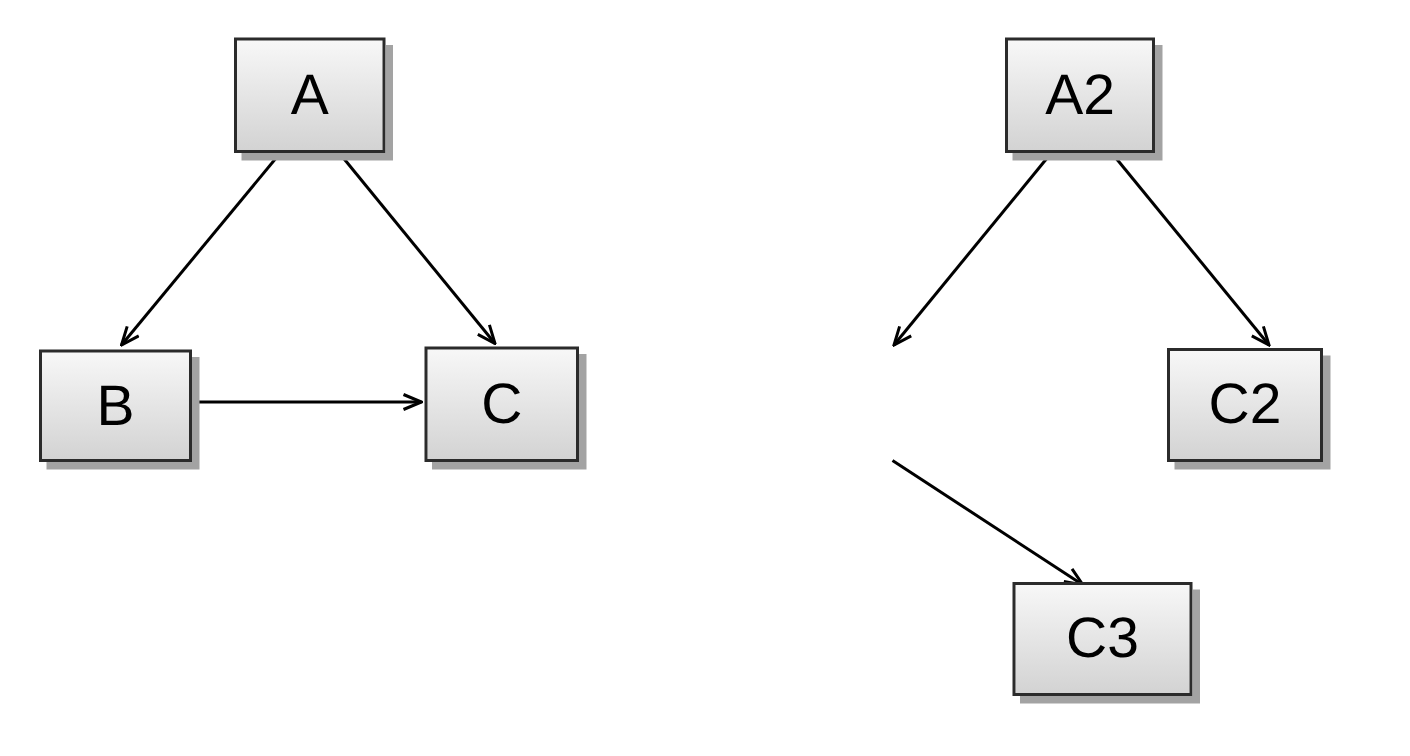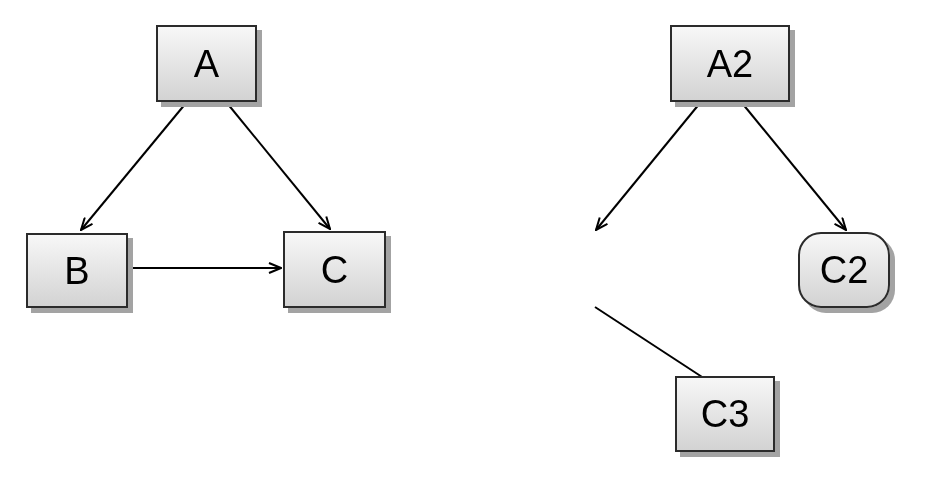--- a/index.html
+++ b/index.html
@@ -50,16 +50,16 @@
       <line x1="186" y1="103" x2="81" y2="230" stroke="#000000" stroke-width="2" marker-end="url(#arrow-v)"></line>
       <line x1="227" y1="103" x2="330" y2="229" stroke="#000000" stroke-width="2" marker-end="url(#arrow-v)"></line>
       <line x1="129" y1="268" x2="281" y2="268" stroke="#000000" stroke-width="2" marker-end="url(#arrow-v)"></line>
       <line x1="700" y1="103" x2="596" y2="230" stroke="#000000" stroke-width="2" marker-end="url(#arrow-v)"></line>
       <line x1="742" y1="103" x2="846" y2="230" stroke="#000000" stroke-width="2" marker-end="url(#arrow-v)"></line>
       <line x1="595" y1="307" x2="722" y2="390" stroke="#000000" stroke-width="2" marker-end="url(#arrow-v)"></line>
     </svg>
     <div class="node" style="left: 156px; top: 25px; width: 101px; height: 77px; border-color: rgb(43, 43, 43); color: rgb(0, 0, 0); background: linear-gradient(rgb(247, 247, 247), rgb(211, 211, 211)); box-shadow: rgb(163, 163, 163) 5px 5px 0px;">A</div>
     <div class="node" style="left: 26px; top: 233px; width: 102px; height: 75px; border-color: rgb(43, 43, 43); color: rgb(0, 0, 0); background: linear-gradient(rgb(247, 247, 247), rgb(211, 211, 211)); box-shadow: rgb(163, 163, 163) 5px 5px 0px;">B</div>
     <div class="node" style="left: 283px; top: 231px; width: 103px; height: 77px; border-color: rgb(43, 43, 43); color: rgb(0, 0, 0); background: linear-gradient(rgb(247, 247, 247), rgb(211, 211, 211)); box-shadow: rgb(163, 163, 163) 5px 5px 0px;">C</div>
-    <div class="node" style="left: 670px; top: 25px; width: 120px; height: 77px; border-color: rgb(43, 43, 43); color: rgb(0, 0, 0); background: linear-gradient(rgb(247, 247, 247), rgb(211, 211, 211)); box-shadow: rgb(163, 163, 163) 5px 5px 0px;">A2</div>
-    <div class="node" style="left: 798px; top: 232px; width: 92px; height: 76px; border-color: rgb(43, 43, 43); color: rgb(0, 0, 0); background: linear-gradient(rgb(247, 247, 247), rgb(211, 211, 211)); box-shadow: rgb(163, 163, 163) 5px 5px 0px; border-radius: 23px;">C2</div>
-    <div class="node" style="left: 675px; top: 376px; width: 100px; height: 76px; border-color: rgb(43, 43, 43); color: rgb(0, 0, 0); background: linear-gradient(rgb(247, 247, 247), rgb(211, 211, 211)); box-shadow: rgb(163, 163, 163) 5px 5px 0px;">C3</div>
+    <div class="node" style="left: 670px; top: 25px; width: 100px; height: 77px; border-color: rgb(43, 43, 43); color: rgb(0, 0, 0); background: linear-gradient(rgb(247, 247, 247), rgb(211, 211, 211)); box-shadow: rgb(163, 163, 163) 5px 5px 0px;">A2</div>
+    <div class="node" style="left: 778px; top: 232px; width: 104px; height: 76px; border-color: rgb(43, 43, 43); color: rgb(0, 0, 0); background: linear-gradient(rgb(247, 247, 247), rgb(211, 211, 211)); box-shadow: rgb(163, 163, 163) 5px 5px 0px;">C2</div>
+    <div class="node" style="left: 675px; top: 388px; width: 120px; height: 76px; border-color: rgb(43, 43, 43); color: rgb(0, 0, 0); background: linear-gradient(rgb(247, 247, 247), rgb(211, 211, 211)); box-shadow: rgb(163, 163, 163) 5px 5px 0px;">C3</div>
   </div>
 
 </body></html>

